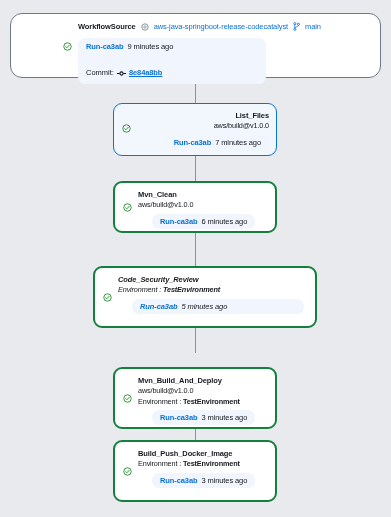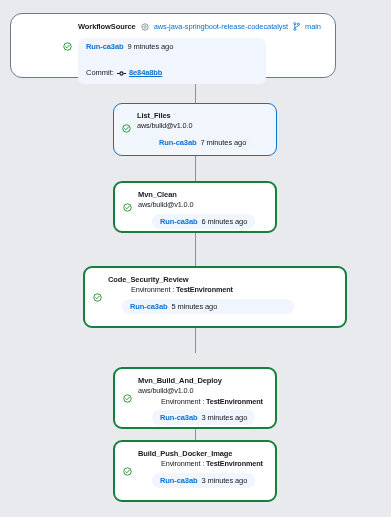--- a/index.html
+++ b/index.html
@@ -33,21 +33,21 @@
     width: 1px;
     background: #8b9199;
     left: 195px;
   }
 
   
   #source-card {
     position: absolute;
     left: 10px;
     top: 13px;
-    width: 326px;
+    width: 371px;
     height: 65px;
     background: #ffffff;
     border: 1px solid #6d7986;
     border-radius: 12px;
     text-align: right;
   }
   .source-head {
     position: absolute;
     left: 67px;
     top: 8px;
@@ -162,21 +162,20 @@
     letter-spacing: -0.15px;
     line-height: 1.45;
     white-space: nowrap;
   }
   .node-env {
     font-size: 7.3px;
     color: #16191f;
     letter-spacing: -0.15px;
     line-height: 1.45;
     white-space: nowrap;
-    margin-left: 23px;
   }
   .node-env b { font-weight: bold; }
   .node-run {
     margin-top: 3px;
     background: #f1f5fd;
     border-radius: 7px;
     padding: 3px 8px 3px 8px;
     display: inline-flex;
     align-items: baseline;
     gap: 4px;
@@ -238,21 +237,21 @@
           <svg width="9" height="7" viewBox="0 0 18 14">
             <circle cx="9" cy="7" r="3.2" fill="none" stroke="#16191f" stroke-width="2.2"></circle>
             <path d="M0 7h4.5M13.5 7H18" stroke="#16191f" stroke-width="2.2" stroke-linecap="round"></path>
           </svg>
         </span>
         <a class="commit-sha" href="#">8e84a8bb</a>
       </div>
     </div>
   </div>
 
-  <div class="node selected" style="left:113px; top:103px; width:164px; height:53px;">
+  <div class="node selected" style="left:113px; top:103px; width:164px; height:53px;text-align:right;">
     <span class="node-status icon" style="top:20px;">
       <svg width="9" height="9" viewBox="0 0 16 16">
         <circle cx="8" cy="8" r="6.6" fill="none" stroke="#037f0c" stroke-width="1.4"></circle>
         <path d="M4.8 8.2l2.1 2.1 4.3-4.6" fill="none" stroke="#037f0c" stroke-width="1.4" stroke-linecap="round" stroke-linejoin="round"></path>
       </svg>
     </span>
     <div class="node-body">
       <div class="node-name">List_Files</div>
       <div class="node-action">aws/build@v1.0.0</div>
       <div class="node-run" style="margin-left:14px;">
@@ -272,21 +271,21 @@
     <div class="node-body">
       <div class="node-name">Mvn_Clean</div>
       <div class="node-action">aws/build@v1.0.0</div>
       <div class="node-run" style="margin-left:14px;">
         <a class="run-link" href="#">Run-ca3ab</a>
         <span class="run-time">6 minutes ago</span>
       </div>
     </div>
   </div>
 
-  <div class="node" style="left:83px; top:266px; width:264px; height:62px;">
+  <div class="node" style="left:93px; top:266px; width:224px; height:62px;font-style:italic;">
     <span class="node-status icon" style="top:25px;">
       <svg width="9" height="9" viewBox="0 0 16 16">
         <circle cx="8" cy="8" r="6.6" fill="none" stroke="#037f0c" stroke-width="1.4"></circle>
         <path d="M4.8 8.2l2.1 2.1 4.3-4.6" fill="none" stroke="#037f0c" stroke-width="1.4" stroke-linecap="round" stroke-linejoin="round"></path>
       </svg>
     </span>
     <div class="node-body">
       <div class="node-name">Code_Security_Review</div>
       <div class="node-env">
         <span>Environment :</span>

